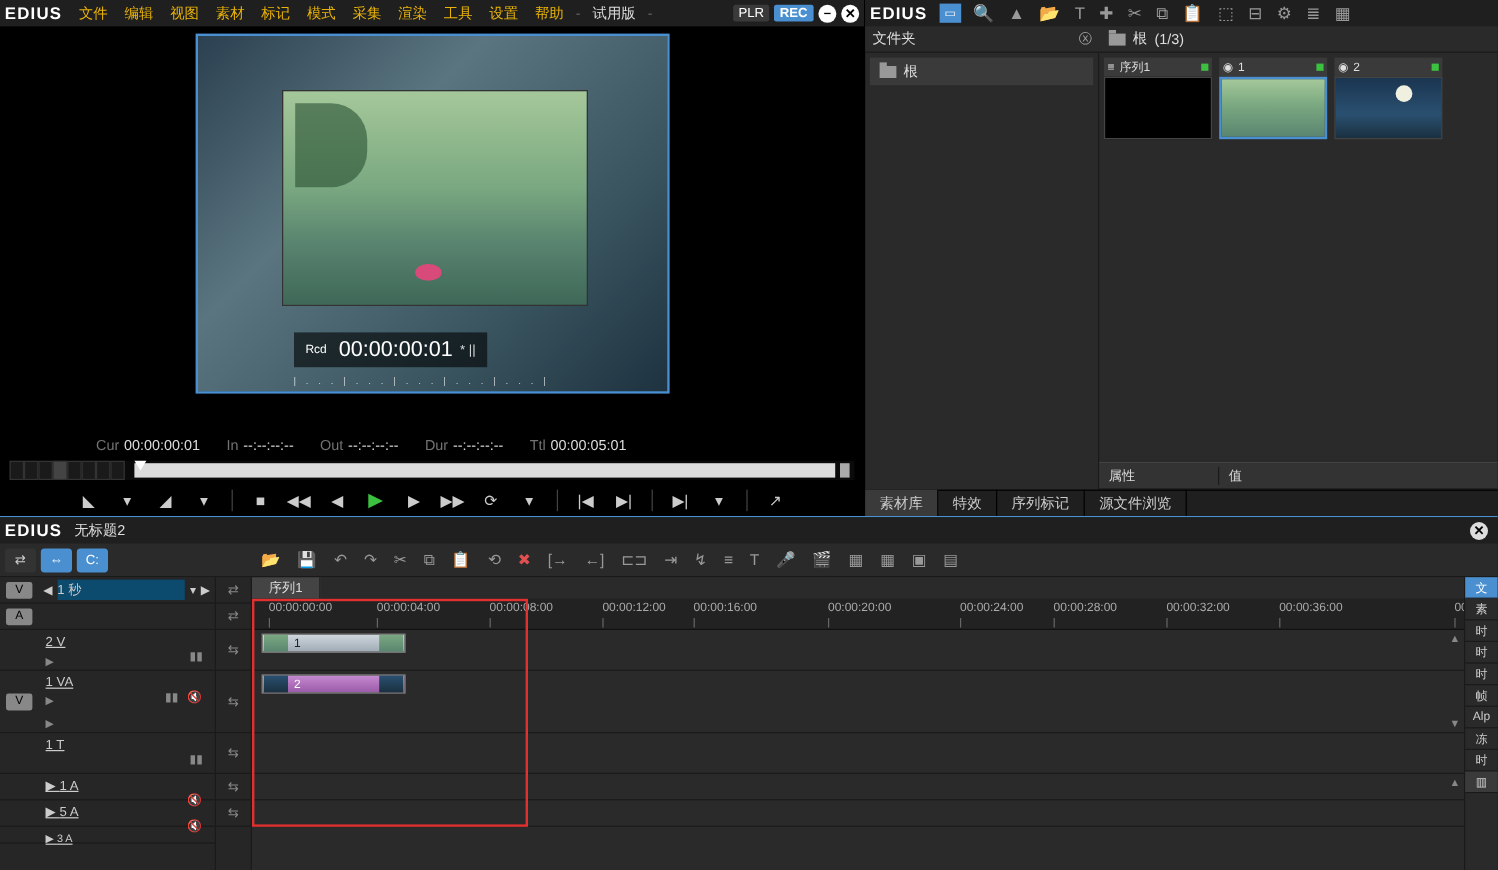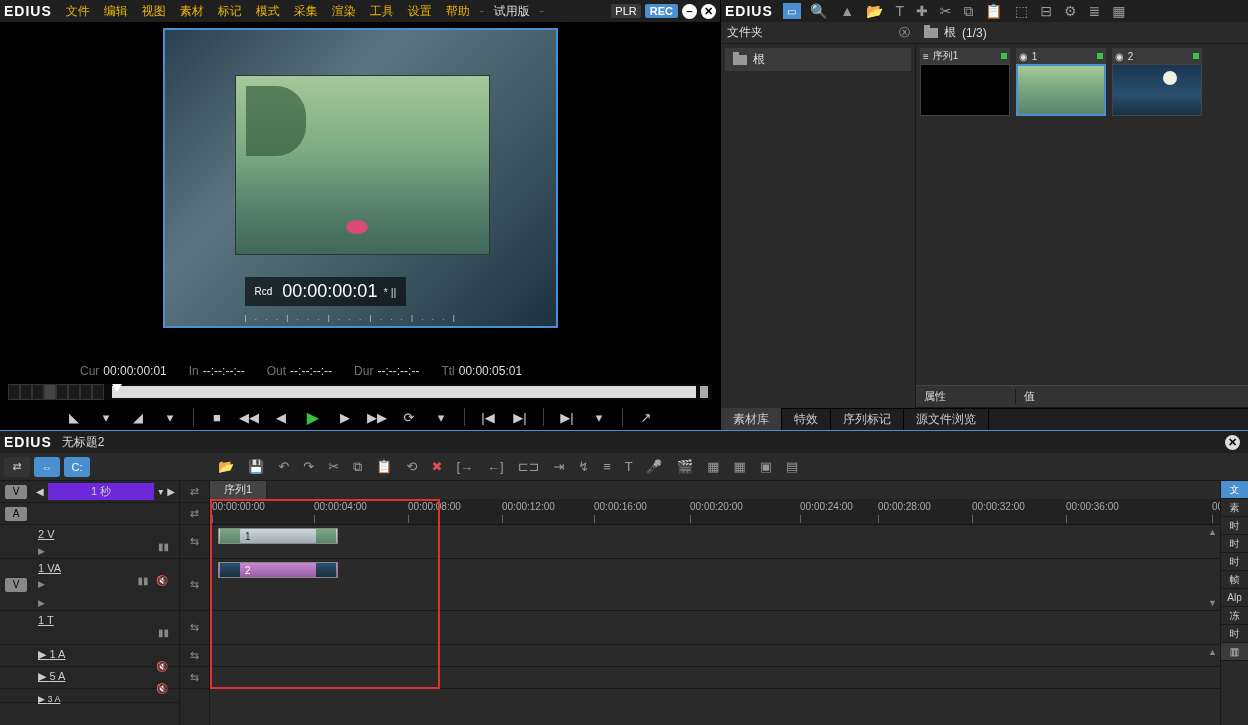--- a/index.html
+++ b/index.html
@@ -100,21 +100,21 @@
 .tl-main { flex: 1; background: #2a2a2a; position: relative; overflow: hidden; }
 .tl-right-strip { width: 28px; background: #2a2a2a; border-left: 1px solid #1a1a1a; display: flex; flex-direction: column; font-size: 10px; color: #ccc; }
 .tl-right-strip div { height: 18px; display: flex; align-items: center; justify-content: center; border-bottom: 1px solid #1a1a1a; cursor: pointer; }
 .tl-right-strip .sel { background: #4a90d0; color: #fff; }
 
 .track-hdr-row { height: 22px; display: flex; align-items: center; border-bottom: 1px solid #1a1a1a; }
 .sel-col { width: 32px; display: flex; align-items: center; justify-content: center; }
 .sel-box { width: 22px; height: 14px; background: #888; color: #000; font-size: 10px; display: flex; align-items: center; justify-content: center; border-radius: 2px; cursor: pointer; }
 .zoom-ctl { flex: 1; display: flex; align-items: center; gap: 4px; padding: 0 4px; }
 .zoom-ctl .arrow { color: #ccc; cursor: pointer; font-size: 10px; }
-.zoom-ctl .val { flex: 1; text-align: center; background: #6d28d9; padding: 1px 0; font-size: 11px; }
+.zoom-ctl .val { flex: 1; text-align: left; background: #0c4a6e; padding: 1px 0; font-size: 11px; }
 
 .track-row { display: flex; border-bottom: 1px solid #1a1a1a; }
 .track-sel { width: 32px; display: flex; flex-direction: column; align-items: center; justify-content: center; }
 .track-info { flex: 1; padding: 2px 6px; display: flex; flex-direction: column; justify-content: center; gap: 2px; }
 .track-name { color: #ccc; font-size: 11px; }
 .track-icons { position: absolute; right: 4px; display: flex; gap: 4px; color: #888; font-size: 10px; }
 .track-row-inner { position: relative; height: 100%; width: 100%; text-decoration: underline; }
 .ruler-sync { height: 22px; border-bottom: 1px solid #1a1a1a; display:flex; align-items:center; justify-content:center; color:#888; font-size:11px; }
 .ruler-gen { display:flex; align-items:center; justify-content:center; color:#888; font-size:11px; border-bottom: 1px solid #1a1a1a; }
 
@@ -455,25 +455,25 @@
         <div class="ruler-gen" style="height:34px">⇆</div>
         <div class="ruler-gen" style="height:22px">⇆</div>
         <div class="ruler-gen" style="height:22px">⇆</div>
       </div>
 
       <div class="tl-main">
         <div class="seq-tab">
           <div class="seq-tab-item">序列1</div>
         </div>
         <div class="time-ruler">
-          <span class="time-tick" style="left:2px">00:00:00:00</span>
+          <span class="time-tick" style="left:14px">00:00:00:00</span>
           <span class="time-tick" style="left:104px">00:00:04:00</span>
           <span class="time-tick" style="left:198px">00:00:08:00</span>
           <span class="time-tick" style="left:292px">00:00:12:00</span>
-          <span class="time-tick" style="left:384px">00:00:16:00</span>
+          <span class="time-tick" style="left:368px">00:00:16:00</span>
           <span class="time-tick" style="left:480px">00:00:20:00</span>
           <span class="time-tick" style="left:590px">00:00:24:00</span>
           <span class="time-tick" style="left:668px">00:00:28:00</span>
           <span class="time-tick" style="left:762px">00:00:32:00</span>
           <span class="time-tick" style="left:856px">00:00:36:00</span>
           <span class="time-tick" style="left:1002px">00</span>
         </div>
         <div class="clip-area">
           <div class="clip-row">
             <div class="clip v1">

